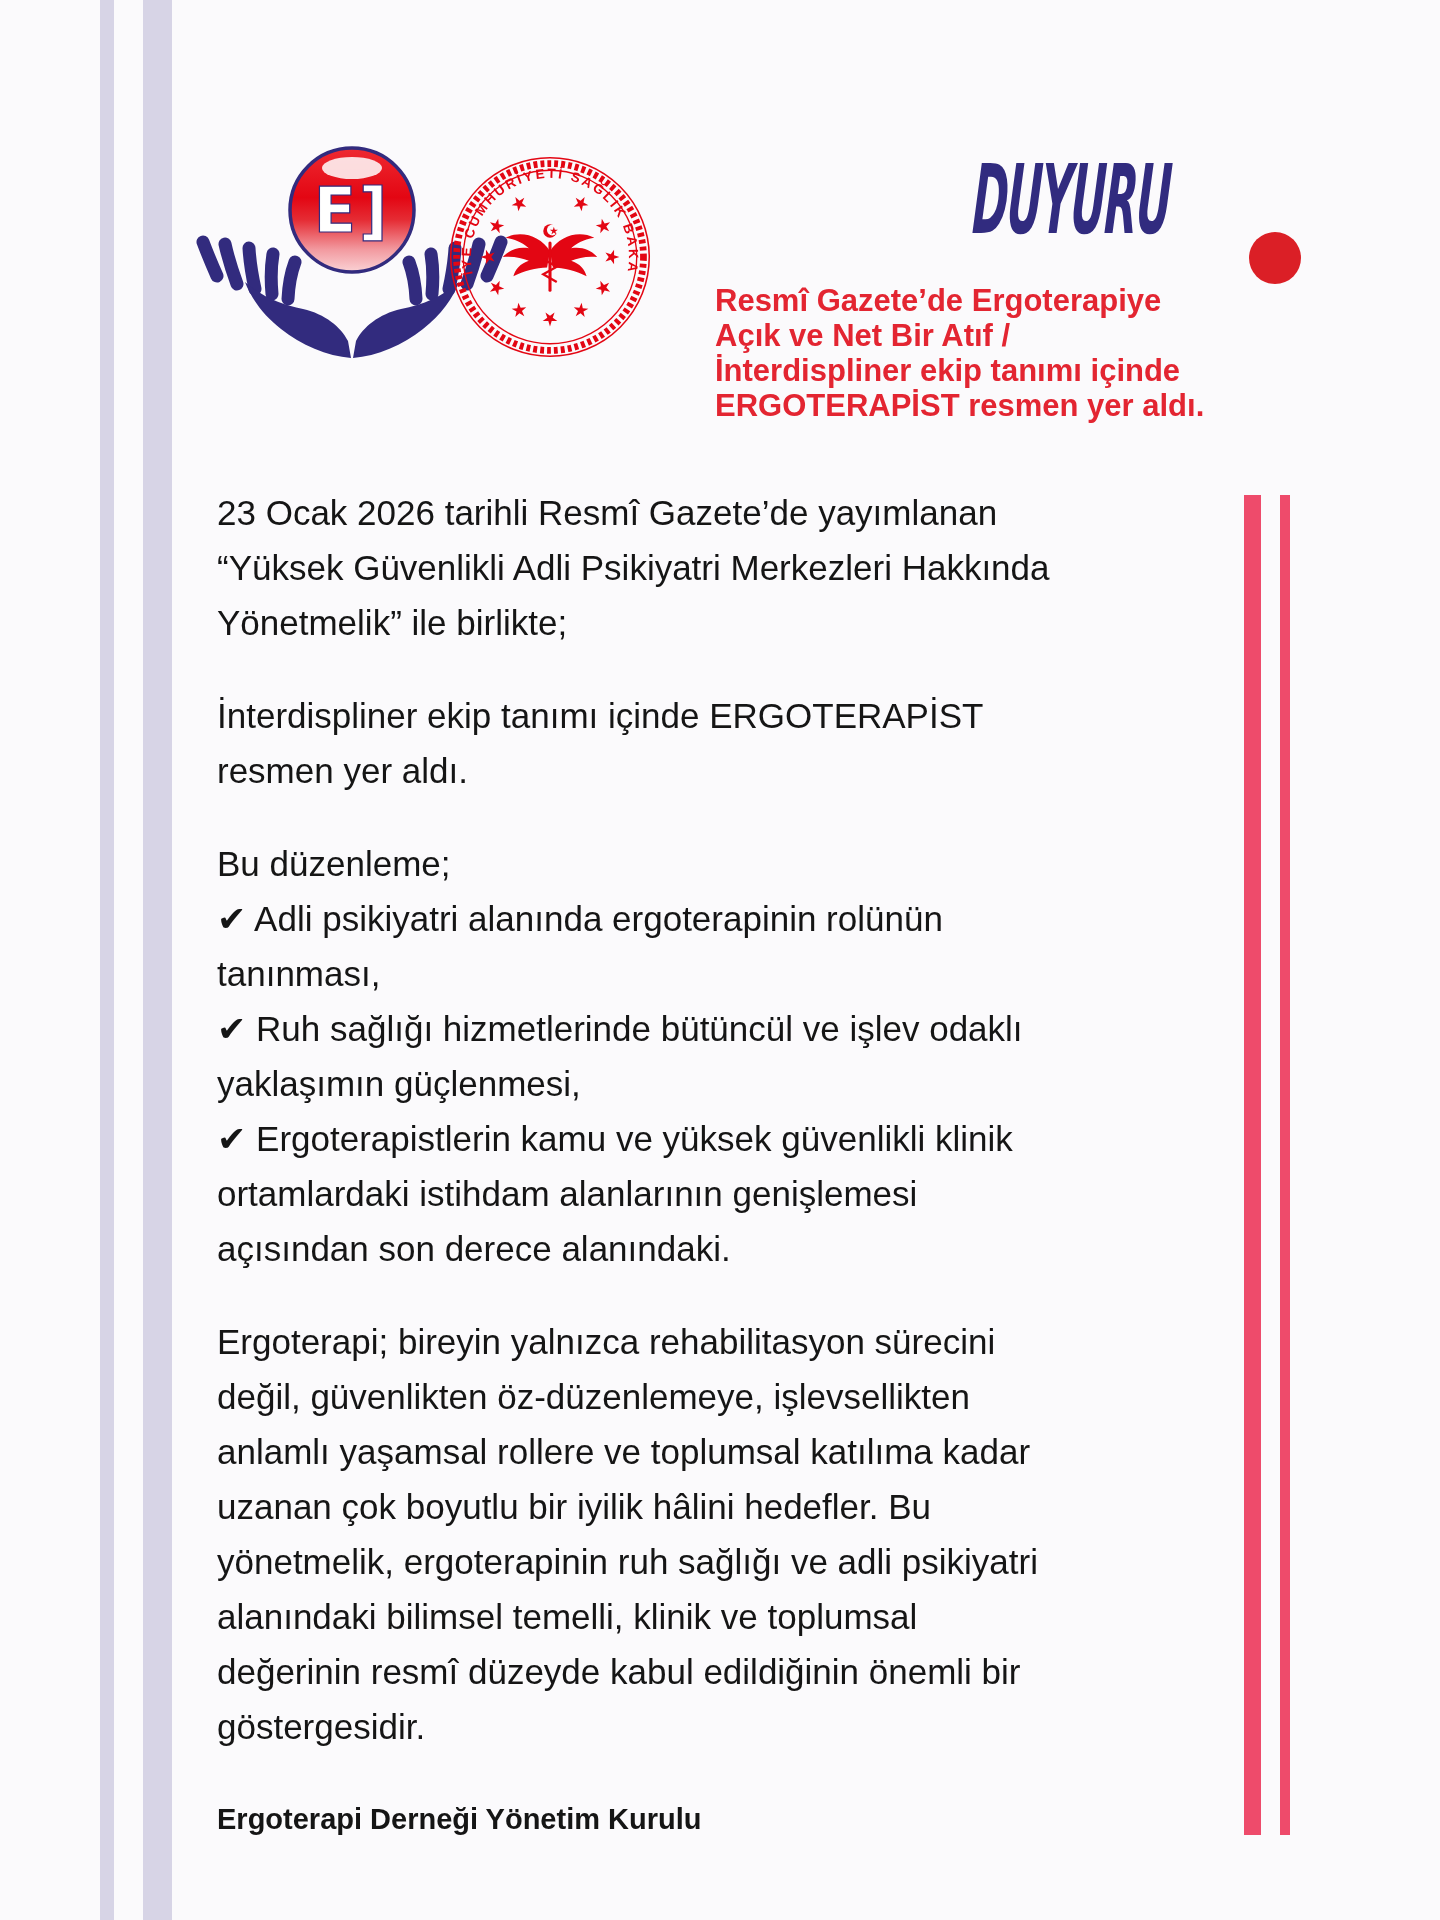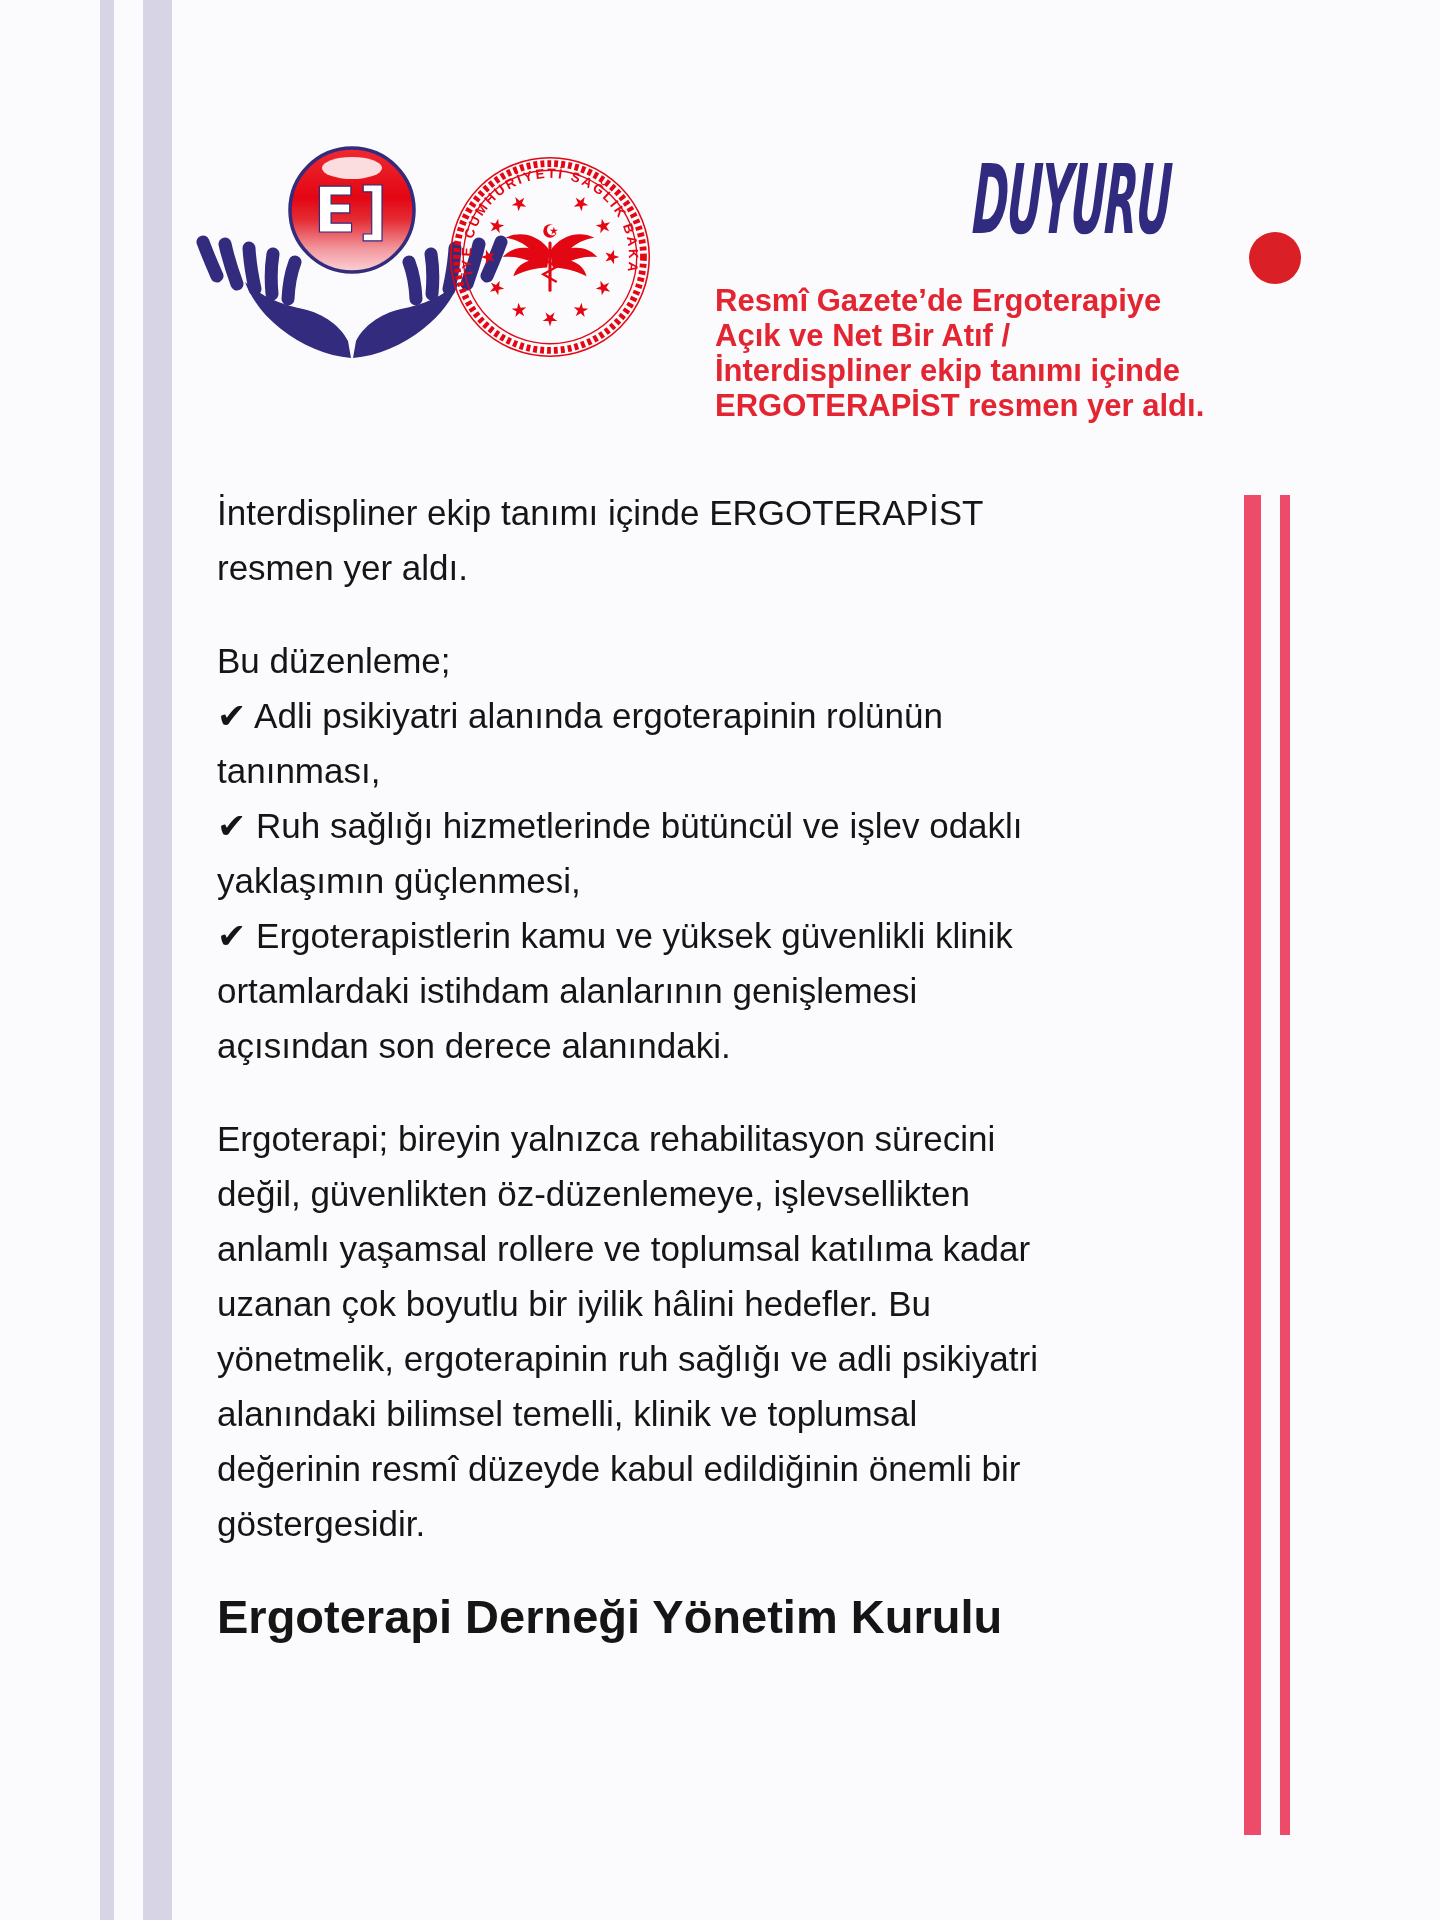--- a/index.html
+++ b/index.html
@@ -38,21 +38,21 @@
     font-weight:bold;font-size:31px;line-height:35px;
     color:#E32531;letter-spacing:0px;
   }
   .body-text{
     position:absolute;left:217px;top:485px;width:1010px;
     font-size:35px;line-height:55px;color:#151515;
   }
   .para{white-space:pre-line;margin:0 0 38px 0;}
   .signature{
     white-space:pre-line;margin:17px 0 0 0;
-    font-weight:bold;font-size:47px;
+    font-weight:bold;font-size:29px;
     font-family:"Liberation Sans", sans-serif;
   }
 </style>
 </head>
 <body>
 
 <div class="stripe stripe-left-thin"></div>
 <div class="stripe stripe-left-thick"></div>
 <div class="stripe-pink stripe-pink-thick"></div>
 <div class="stripe-pink stripe-pink-thin"></div>
@@ -141,20 +141,23 @@
 <div class="duyuru">DUYURU</div>
 
 <div class="red-dot"></div>
 
 <div class="announcement">Resmî Gazete’de Ergoterapiye
 Açık ve Net Bir Atıf /
 İnterdispliner ekip tanımı içinde
 ERGOTERAPİST resmen yer aldı.</div>
 
 <div class="body-text">
+  <p class="para">23 Ocak 2026 tarihli Resmî Gazete’de yayımlanan
+“Yüksek Güvenlikli Adli Psikiyatri Merkezleri Hakkında
+Yönetmelik” ile birlikte;</p>
   <p class="para">İnterdispliner ekip tanımı içinde ERGOTERAPİST
 resmen yer aldı.</p>
   <p class="para">Bu düzenleme;
 ✔ Adli psikiyatri alanında ergoterapinin rolünün
 tanınması,
 ✔ Ruh sağlığı hizmetlerinde bütüncül ve işlev odaklı
 yaklaşımın güçlenmesi,
 ✔ Ergoterapistlerin kamu ve yüksek güvenlikli klinik
 ortamlardaki istihdam alanlarının genişlemesi
 açısından son derece alanındaki.</p>

